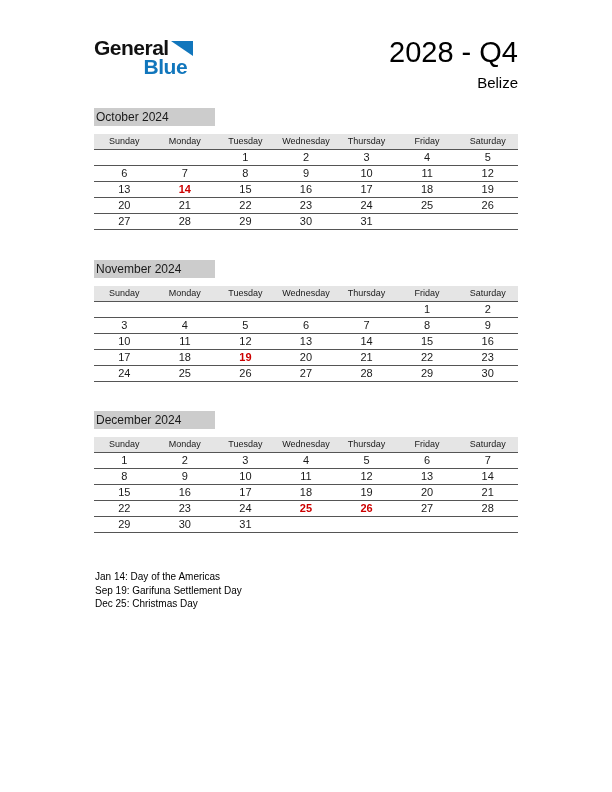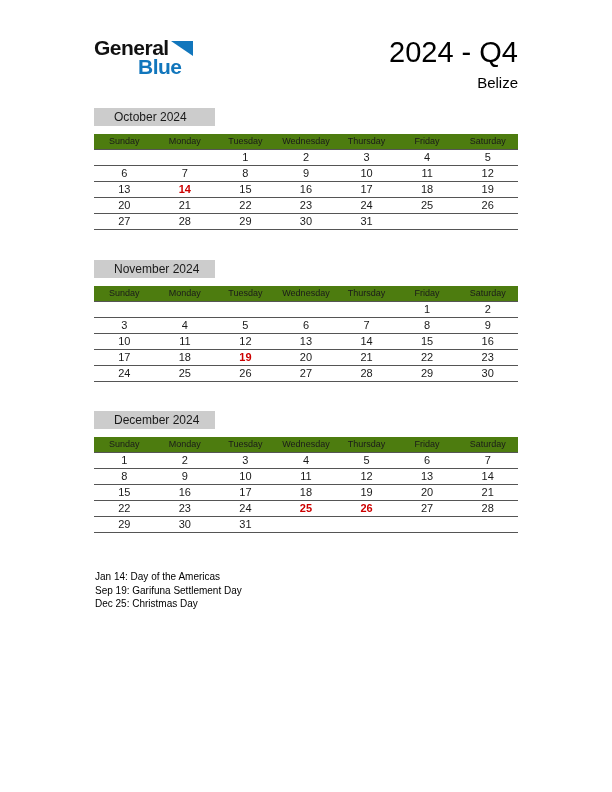--- a/index.html
+++ b/index.html
@@ -33,20 +33,21 @@
     letter-spacing: -0.5px;
   }
   .logo-triangle { display: inline-block; margin-top: 3px; }
   .logo-blue {
     font-size: 21px;
     font-weight: bold;
     color: #1176bc;
     letter-spacing: -0.5px;
     margin-left: 44px;
     margin-top: -4px;
+    text-align: center;
   }
 
   
   .quarter-title {
     position: absolute;
     right: 94px;
     top: 36px;
     font-size: 29px;
     color: #000000;
     text-align: right;
@@ -66,30 +67,30 @@
   .month-1 { top: 259px; }
   .month-2 { top: 410px; }
   .month-title {
     display: inline-block;
     width: 121px;
     height: 18px;
     line-height: 18px;
     background: #cccccc;
     color: #1a1a1a;
     font-size: 12px;
-    padding-left: 20px;
+    padding-left: 2px;
   }
   table.cal {
     margin-top: 8px;
     width: 424px;
     border-collapse: collapse;
     table-layout: fixed;
   }
   table.cal thead th {
-    background: #4d7c0f;
+    background: #e5e5e5;
     font-weight: normal;
     font-size: 9px;
     color: #1a1a1a;
     height: 15px;
     text-align: center;
     border-bottom: 1px solid #555555;
   }
   table.cal tbody td {
     font-size: 11px;
     color: #1a1a1a;
@@ -122,21 +123,21 @@
       <span class="logo-general">General</span>
       <span class="logo-triangle">
         <svg width="22" height="15" viewBox="0 0 22 15">
             <polygon points="0,0 22,0 22,15" fill="#1176bc"></polygon>
           </svg>
       </span>
     </div>
     <div class="logo-blue">Blue</div>
   </div>
 
-  <div class="quarter-title">2024 - Q4</div>
+  <div class="quarter-title">2028 - Q4</div>
   <div class="country">Belize</div>
 
   <div class="month month-0">
     <span class="month-title">October 2024</span>
     <table class="cal">
       <thead>
           <tr>
             <th>Sunday</th>
             <th>Monday</th>
             <th>Tuesday</th>

